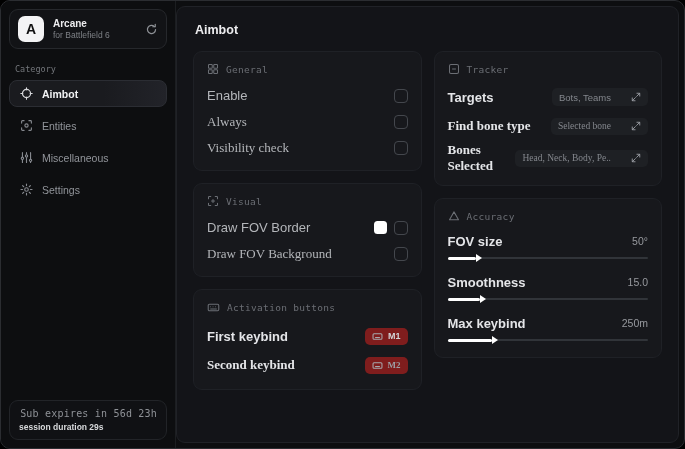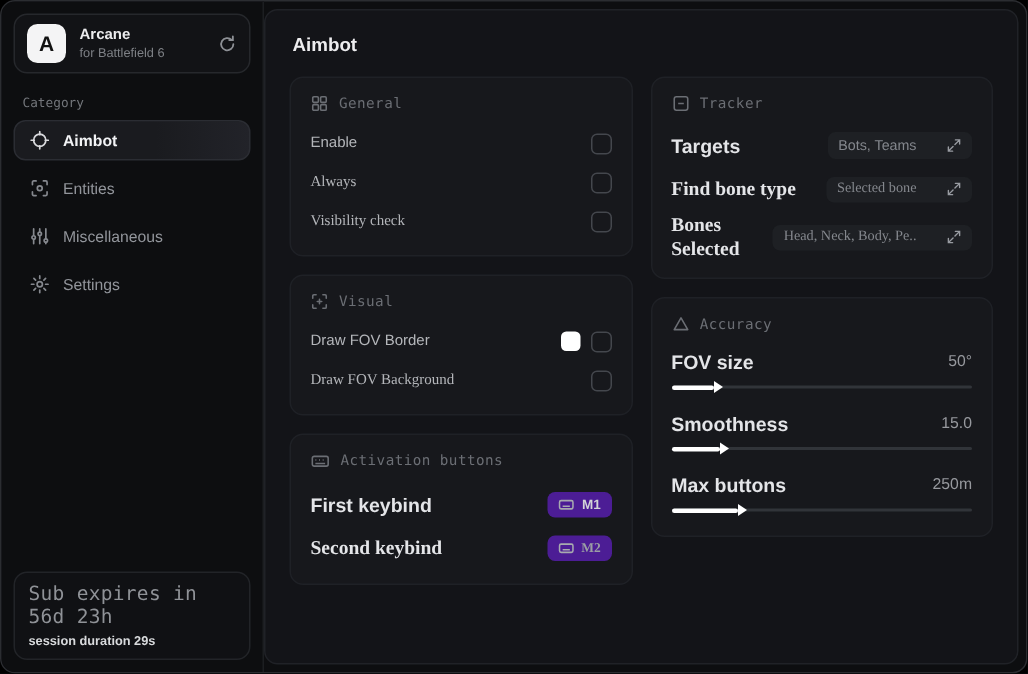--- a/index.html
+++ b/index.html
@@ -44,21 +44,21 @@
   .nav-item.active {
     background:linear-gradient(90deg,#1a1b1f 60%, #222329 100%);
     border-color:#2b2d33; color:#f2f3f5; font-weight:bold;
   }
   .nav-item.active .nico { color:#d9dadd; }
 
   .sidebar-spacer { flex:1; }
   .footer-card {
     border:1px solid #222428; border-radius:9px; padding:7px 9px; background:#101114;
   }
-  .footer-line1 { font-size:13px; color:#8f9297; letter-spacing:0.2px; }
+  .footer-line1 { font-size:10px; color:#8f9297; letter-spacing:0.2px;text-align:right; }
   .footer-line2 { font-size:8.5px; font-weight:bold; color:#d8dadc; margin-top:3px; }
 
   
   .main {
     flex:1; margin:5px 5px 5px 0; background:#131418;
     border:1px solid #202227; border-radius:9px;
     padding:12px 16px; overflow:hidden;
   }
   .page-title { font-size:12.5px; font-weight:bold; color:#ededef; margin:4px 2px 14px; }
   .columns { display:flex; gap:12px; align-items:flex-start; }
@@ -69,32 +69,32 @@
     padding:11px 13px;
   }
   .card-header {
     display:flex; align-items:center; gap:7px;
     color:#6b6e74; font-size:9.5px; margin-bottom:9px; letter-spacing:0.3px;
   }
   .card-header .cico { display:flex; color:#6b6e74; }
 
   .row { display:flex; align-items:center; justify-content:space-between; min-height:23px; }
   .row + .row { margin-top:3px;font-family:Liberation Serif, serif; }
-  .lbl-dim { font-size:10px; color:#b4b6ba; }
+  .lbl-dim { font-size:13px; color:#b4b6ba; }
   .lbl-bright { font-size:13px; font-weight:bold; color:#e4e5e8; }
 
   .checkbox {
     width:14px; height:14px; border:1.5px solid #44474d; border-radius:4px;
     background:transparent; cursor:pointer; flex:0 0 14px;
   }
   .right-controls { display:flex; align-items:center; gap:7px; }
   .color-swatch { width:13px; height:13px; background:#ffffff; border-radius:3.5px; cursor:pointer; }
 
   .key-pill {
-    display:flex; align-items:center; gap:5px; background:#4c1d95; border-radius:5px;
+    display:flex; align-items:center; gap:5px; background:#7f1d1d; border-radius:5px;
     padding:3px 7px; color:#d2d4d7; font-size:9px; font-weight:bold; cursor:pointer;
   }
   .key-pill .kico { display:flex; color:#a7aaaf; }
   .key-pill.dim { color:#9b9ea4; }
 
   .dd-pill {
     display:flex; align-items:center; gap:20px; background:#1e2024; border-radius:5px;
     padding:3.5px 7px; color:#84878d; font-size:9.5px; cursor:pointer; max-width:150px;
   }
   .dd-pill .dtext { white-space:nowrap; overflow:hidden; text-overflow:ellipsis; }
@@ -359,21 +359,21 @@
             <div class="slider">
               <div class="track"></div>
               <div class="fill" style="width: 16%;">
                 <span class="thumb"></span>
               </div>
             </div>
           </div>
 
           <div class="slider-group">
             <div class="slider-head">
-              <span class="lbl-bright">Max buttons</span>
+              <span class="lbl-bright">Max keybind</span>
               <span class="slider-value">250m</span>
             </div>
             <div class="slider">
               <div class="track"></div>
               <div class="fill" style="width: 22%;">
                 <span class="thumb"></span>
               </div>
             </div>
           </div>
         </div>

